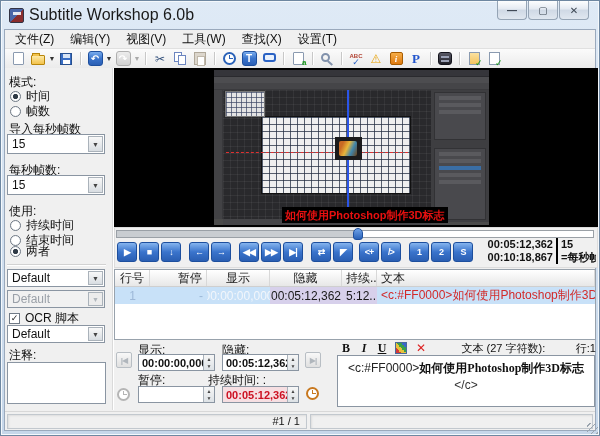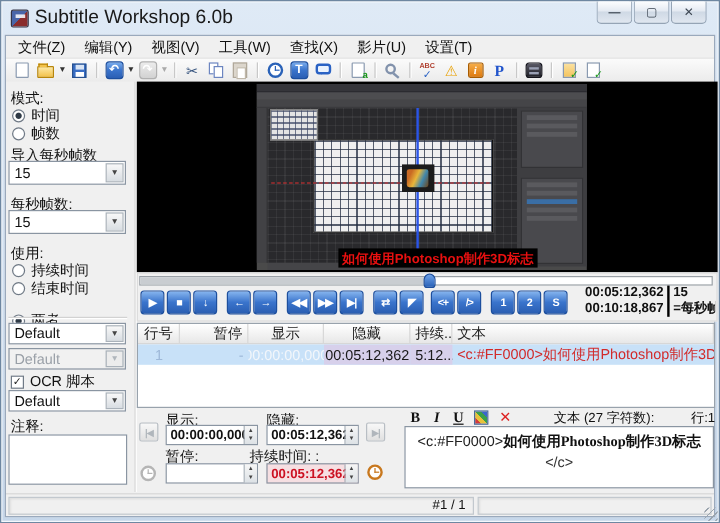--- a/index.html
+++ b/index.html
@@ -147,21 +147,21 @@
 .fmt-label{flex:1;text-align:center;font-size:11px}
 .fmt-line{font-size:11px}
 .textbox{position:absolute;left:336px;top:354px;width:258px;height:52px;background:#fff;border:1px solid #8a95a2;
   font-size:12px;text-align:center;padding-top:4px;line-height:17px;overflow:hidden}
 .textbox .tag{font-weight:normal;color:#222}
 .textbox b{font-family:"Liberation Serif","DejaVu Serif",serif}
 .tline2{color:#333}
 
 .statusbar{position:absolute;left:4px;right:4px;bottom:5px;height:19px;background:#f0f0f0;border-top:1px solid #d8d8d8;display:flex;align-items:center;gap:3px;padding:1px 2px}
 .spanel{height:15px;border:1px solid #c2c8ce;box-shadow:inset 1px 1px 2px rgba(0,0,0,.08);display:flex;align-items:center;justify-content:flex-end;padding:0 6px;font-size:11px}
-.sp1{width:388px}
+.sp1{width:300px}
 .sp2{flex:1}
 .grip{position:absolute;right:1px;bottom:1px;width:11px;height:11px;background:repeating-linear-gradient(135deg,transparent 0 2px,#9aa4ae 2px 3px,transparent 3px 4px)}
 </style>
 </head>
 <body>
 
 <div class="win">
 
   <div class="titlebar">
     <span class="appicon"></span>
@@ -174,21 +174,20 @@
   </div>
 
   <div class="client"></div>
 
   <div class="menubar">
     <span class="mitem">文件(Z)</span>
     <span class="mitem">编辑(Y)</span>
     <span class="mitem">视图(V)</span>
     <span class="mitem">工具(W)</span>
     <span class="mitem">查找(X)</span>
-    <span class="mitem">影片(U)</span>
     <span class="mitem">设置(T)</span>
   </div>
 
   <div class="toolbar">
     <span class="tbtn">
         <span class="ic-page"></span>
       </span>
     <span class="tbtn">
         <span class="ic-folder"></span>
       </span>
@@ -292,21 +291,21 @@
   </div>
   <div class="slabel" style="left:8px;top:202px">使用:</div>
   <div class="radio" style="left:9px;top:216px">
     <span class="rdot"></span>
       <span>持续时间</span>
   </div>
   <div class="radio" style="left:9px;top:231px">
     <span class="rdot"></span>
       <span>结束时间</span>
   </div>
-  <div class="radio" style="left:9px;top:258px">
+  <div class="radio" style="left:9px;top:242px">
     <span class="rdot sel"></span>
       <span>两者</span>
   </div>
   <div class="hline" style="top:263px"></div>
   <div class="combo" style="top:268px;height:18px">
     <span>Default</span>
     <span class="cdd">▼</span>
   </div>
   <div class="combo dis" style="top:289px;height:18px">
     <span>Default</span>

